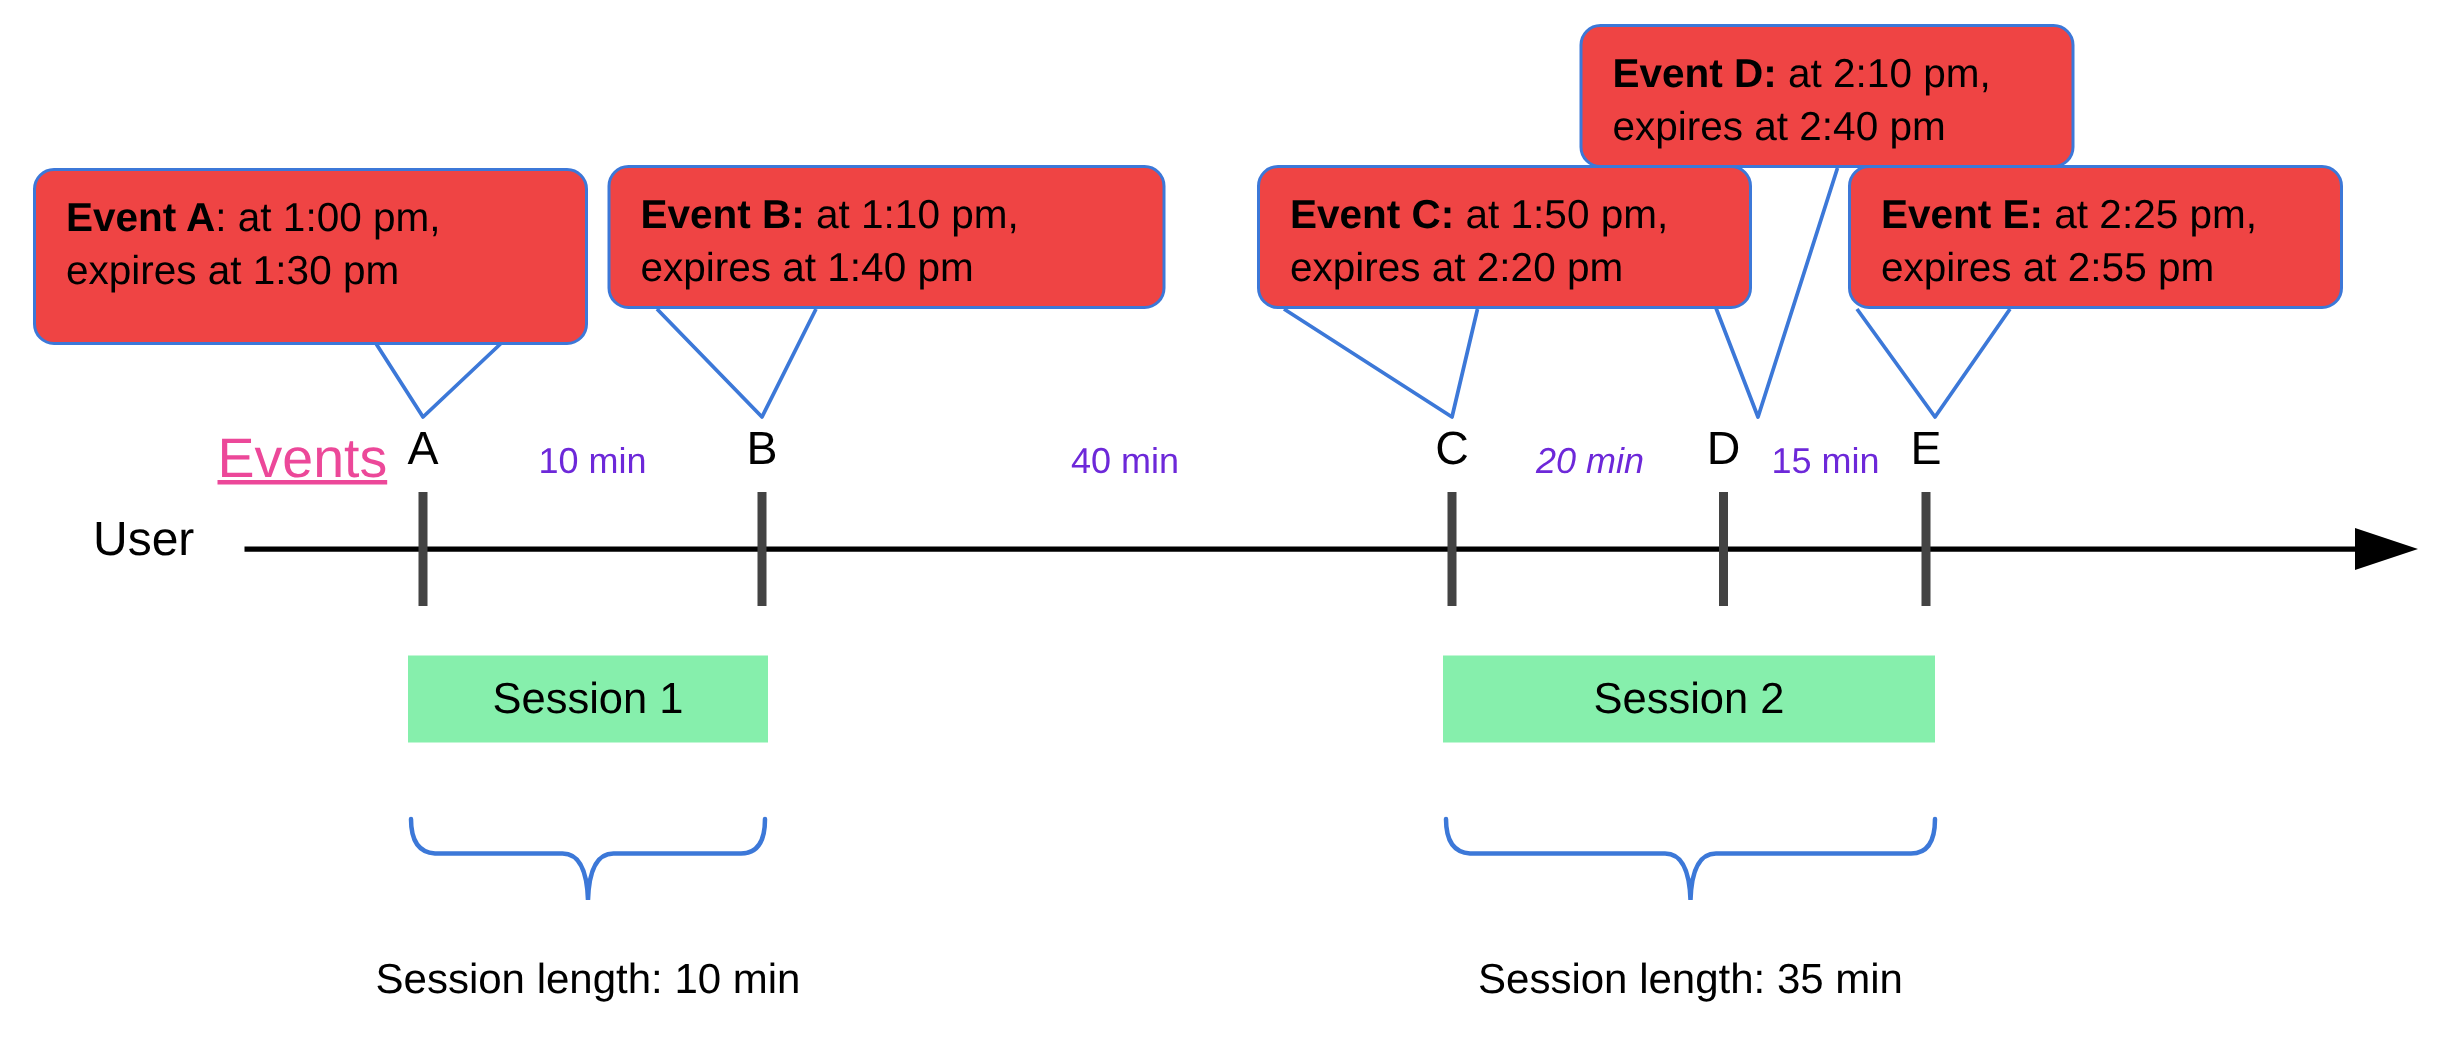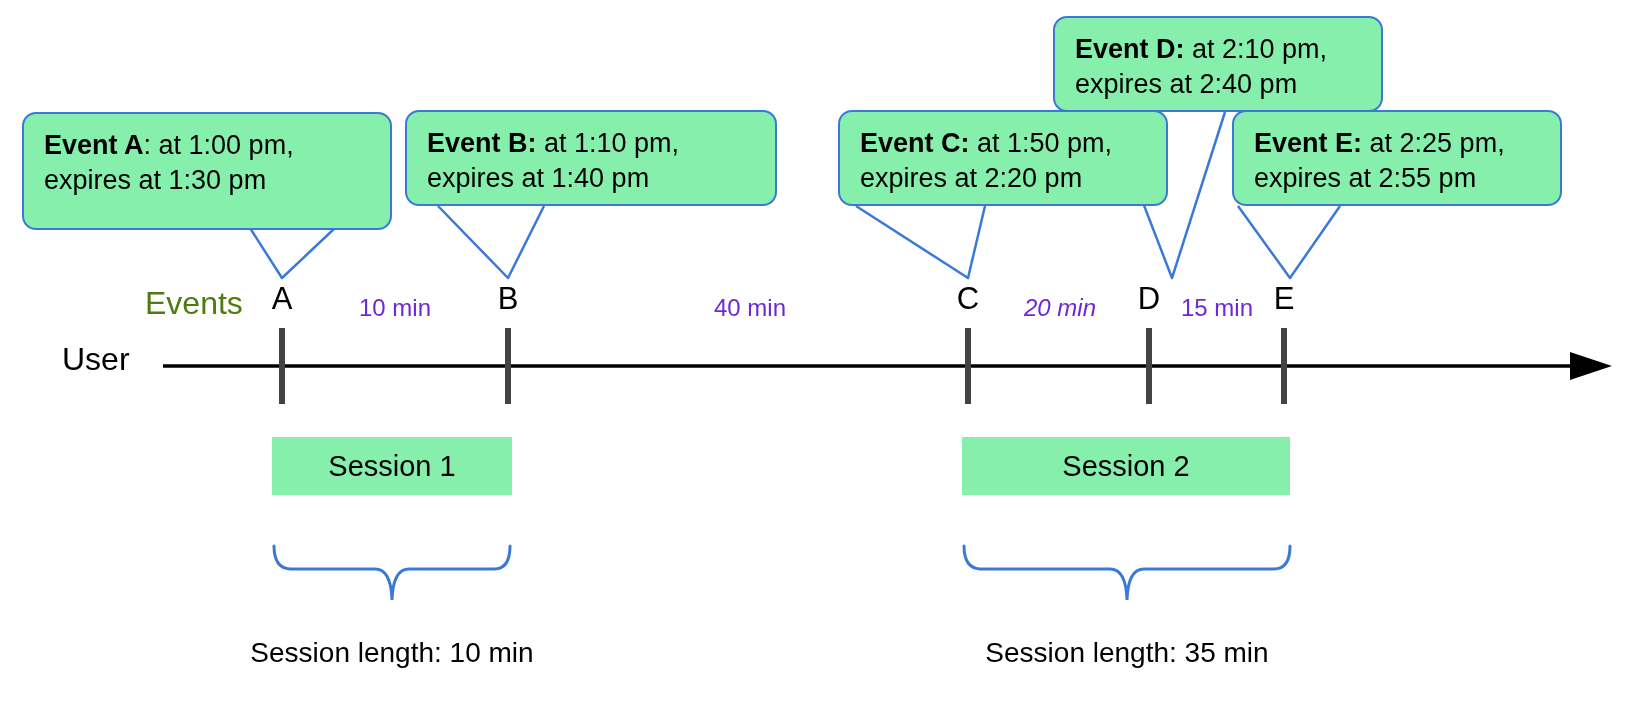--- a/index.html
+++ b/index.html
@@ -5,21 +5,21 @@
   html,body{margin:0;padding:0;background:#ffffff;}
   body{width:1634px;height:702px;font-family:"Liberation Sans",sans-serif;color:#000;}
   #stage{position:relative;width:1634px;height:702px;overflow:hidden;background:#fff;}
 
   
   .callout{
     position:absolute;
     box-sizing:border-box;
     border:2.5px solid #3c78d8;
     border-radius:14px;
-    background:#86efac;
+    background:#ef4444;
     padding:14px 18px 14px 20px;
     font-size:27px;
     line-height:1.30;
     color:#000;
     white-space:nowrap;
     z-index:6;
   }
   .callout .ln{display:block;}
   .callout b{font-weight:bold;}
 
@@ -31,24 +31,25 @@
 
   .axis-label{
     position:absolute;
     font-size:32px;
     color:#000;
     z-index:4;
     white-space:nowrap;
   }
   .events-label{
     position:absolute;
-    font-size:32px;
-    color:#4d7c0f;
+    font-size:37px;
+    color:#ec4899;
     z-index:4;
     white-space:nowrap;
+    text-decoration:underline;
   }
   .tick-label{
     position:absolute;
     font-size:31px;
     color:#000;
     z-index:4;
     white-space:nowrap;
     text-align:center;
   }
   .interval-label{

